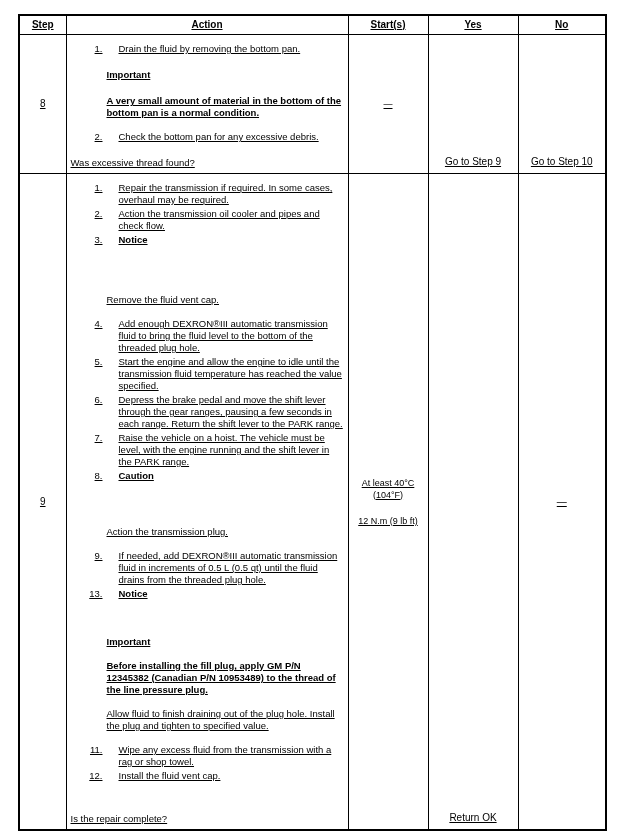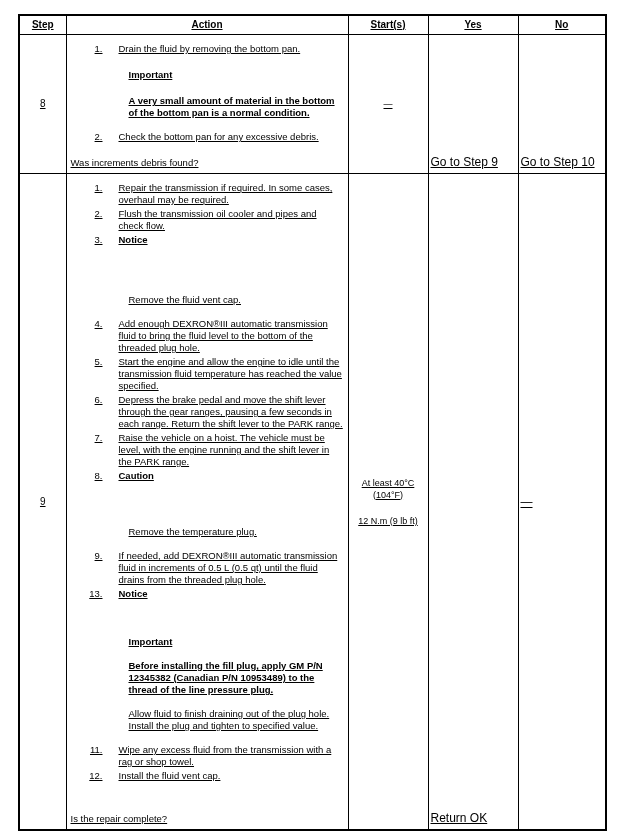--- a/index.html
+++ b/index.html
@@ -39,35 +39,35 @@
 
   td.action-cell { vertical-align:top; }
   .action-flex {
     display:flex; flex-direction:column;
     box-sizing:border-box; height:100%;
     padding:6px 4px 4px 4px;
   }
   .li { display:flex; margin-top:2px; }
   .li .num { flex:0 0 32px; text-align:right; }
   .li .txt { margin-left:16px; flex:1; }
-  .para { margin-left:58px; margin-top:2px; }
+  .para { margin-left:36px; margin-top:2px; }
   .bold { font-weight:bold; }
 
   .mt12 { margin-top:12px !important; }
   .mt14 { margin-top:14px !important; }
   .mt36 { margin-top:36px !important; }
   .mt44 { margin-top:44px !important; }
   .mt48 { margin-top:48px !important; }
 
   .question { margin-top:auto; padding-top:8px; }
 
   td.values-cell { text-align:center; font-size:9px; padding:0 2px; }
   .val-gap { margin-top:14px; }
 
-  td.yn-cell { text-align:left; font-size:12px; padding:0 2px; }
+  td.yn-cell { text-align:center; font-size:10px; padding:0 2px; }
   td.v-middle { vertical-align:middle; }
   td.v-bottom { vertical-align:bottom; }
   td.v-bottom .yn-text { margin-bottom:5px; }
 </style>
 </head>
 <body>
 
 <div class="page">
   <table class="proc">
     <colgroup>
@@ -95,21 +95,21 @@
           <div class="li">
             <span class="num">1.</span>
             <span class="txt">Drain the fluid by removing the bottom pan.</span>
           </div>
           <div class="para bold mt14">Important</div>
           <div class="para bold mt14">A very small amount of material in the bottom of the bottom pan is a normal condition.</div>
           <div class="li mt12">
             <span class="num">2.</span>
             <span class="txt">Check the bottom pan for any excessive debris.</span>
           </div>
-          <div class="question">Was increments debris found?</div>
+          <div class="question">Was excessive thread found?</div>
         </div>
       </td>
 
       <td class="values-cell v-middle">
         <div class="val">—</div>
       </td>
 
       <td class="yn-cell v-bottom">
         <div class="yn-text">Go to Step 9</div>
       </td>
@@ -124,21 +124,21 @@
 
       <td class="action-cell">
         <div class="action-flex">
 
           <div class="li">
             <span class="num">1.</span>
             <span class="txt">Repair the transmission if required. In some cases, overhaul may be required.</span>
           </div>
           <div class="li">
             <span class="num">2.</span>
-            <span class="txt">Flush the transmission oil cooler and pipes and check flow.</span>
+            <span class="txt">Action the transmission oil cooler and pipes and check flow.</span>
           </div>
           <div class="li">
             <span class="num">3.</span>
             <span class="txt bold">Notice</span>
           </div>
 
           <div class="para mt48">Remove the fluid vent cap.</div>
 
           <div class="li mt12">
             <span class="num">4.</span>
@@ -154,21 +154,21 @@
           </div>
           <div class="li">
             <span class="num">7.</span>
             <span class="txt">Raise the vehicle on a hoist. The vehicle must be level, with the engine running and the shift lever in the PARK range.</span>
           </div>
           <div class="li">
             <span class="num">8.</span>
             <span class="txt bold">Caution</span>
           </div>
 
-          <div class="para mt44">Remove the temperature plug.</div>
+          <div class="para mt44">Action the transmission plug.</div>
 
           <div class="li mt12">
             <span class="num">9.</span>
             <span class="txt">If needed, add DEXRON®III automatic transmission fluid in increments of 0.5 L (0.5 qt) until the fluid drains from the threaded plug hole.</span>
           </div>
           <div class="li">
             <span class="num">13.</span>
             <span class="txt bold">Notice</span>
           </div>
 

